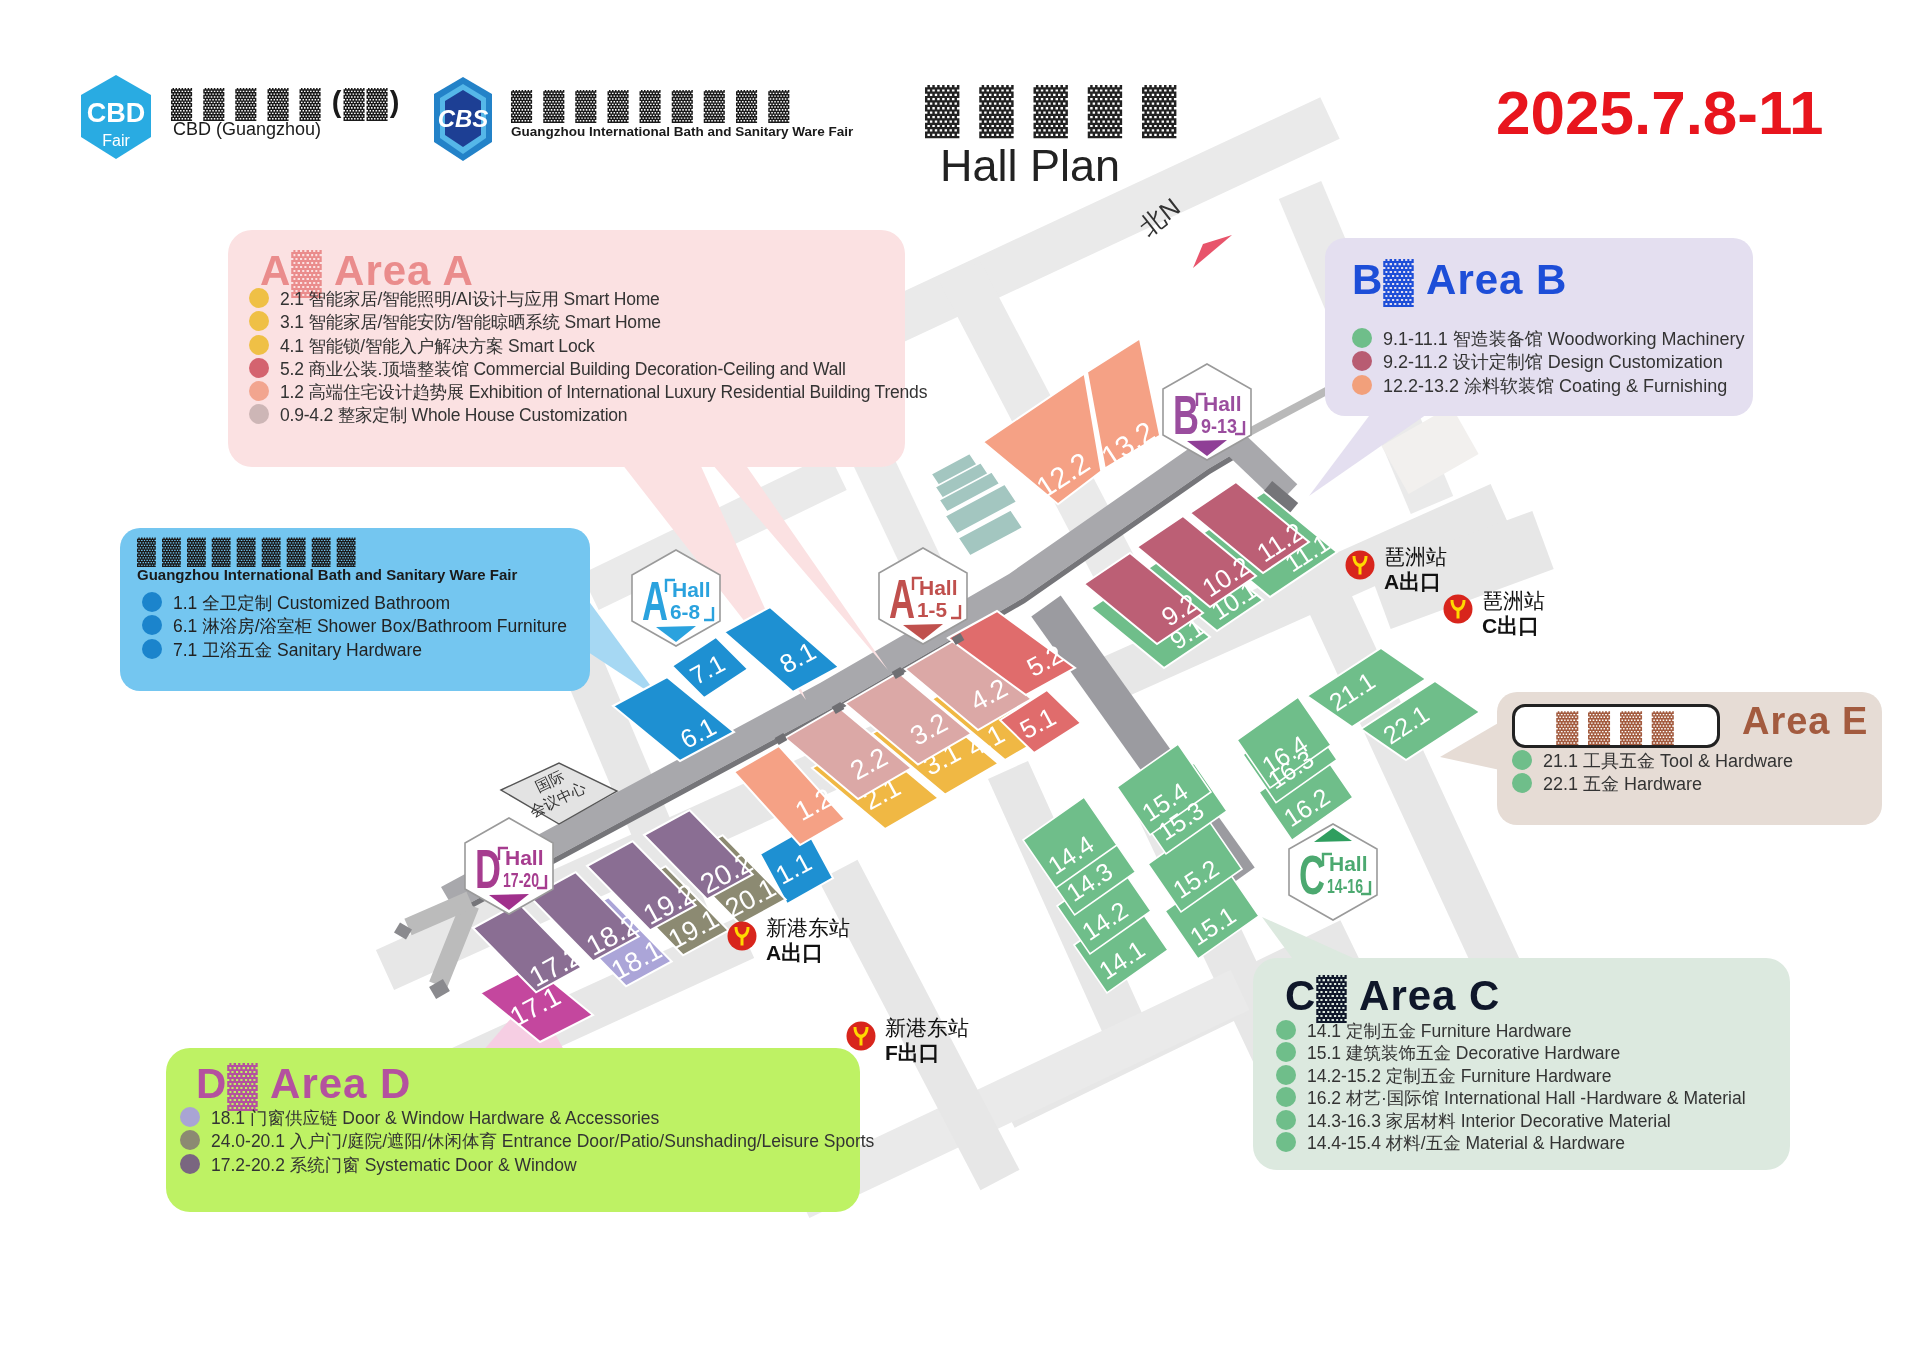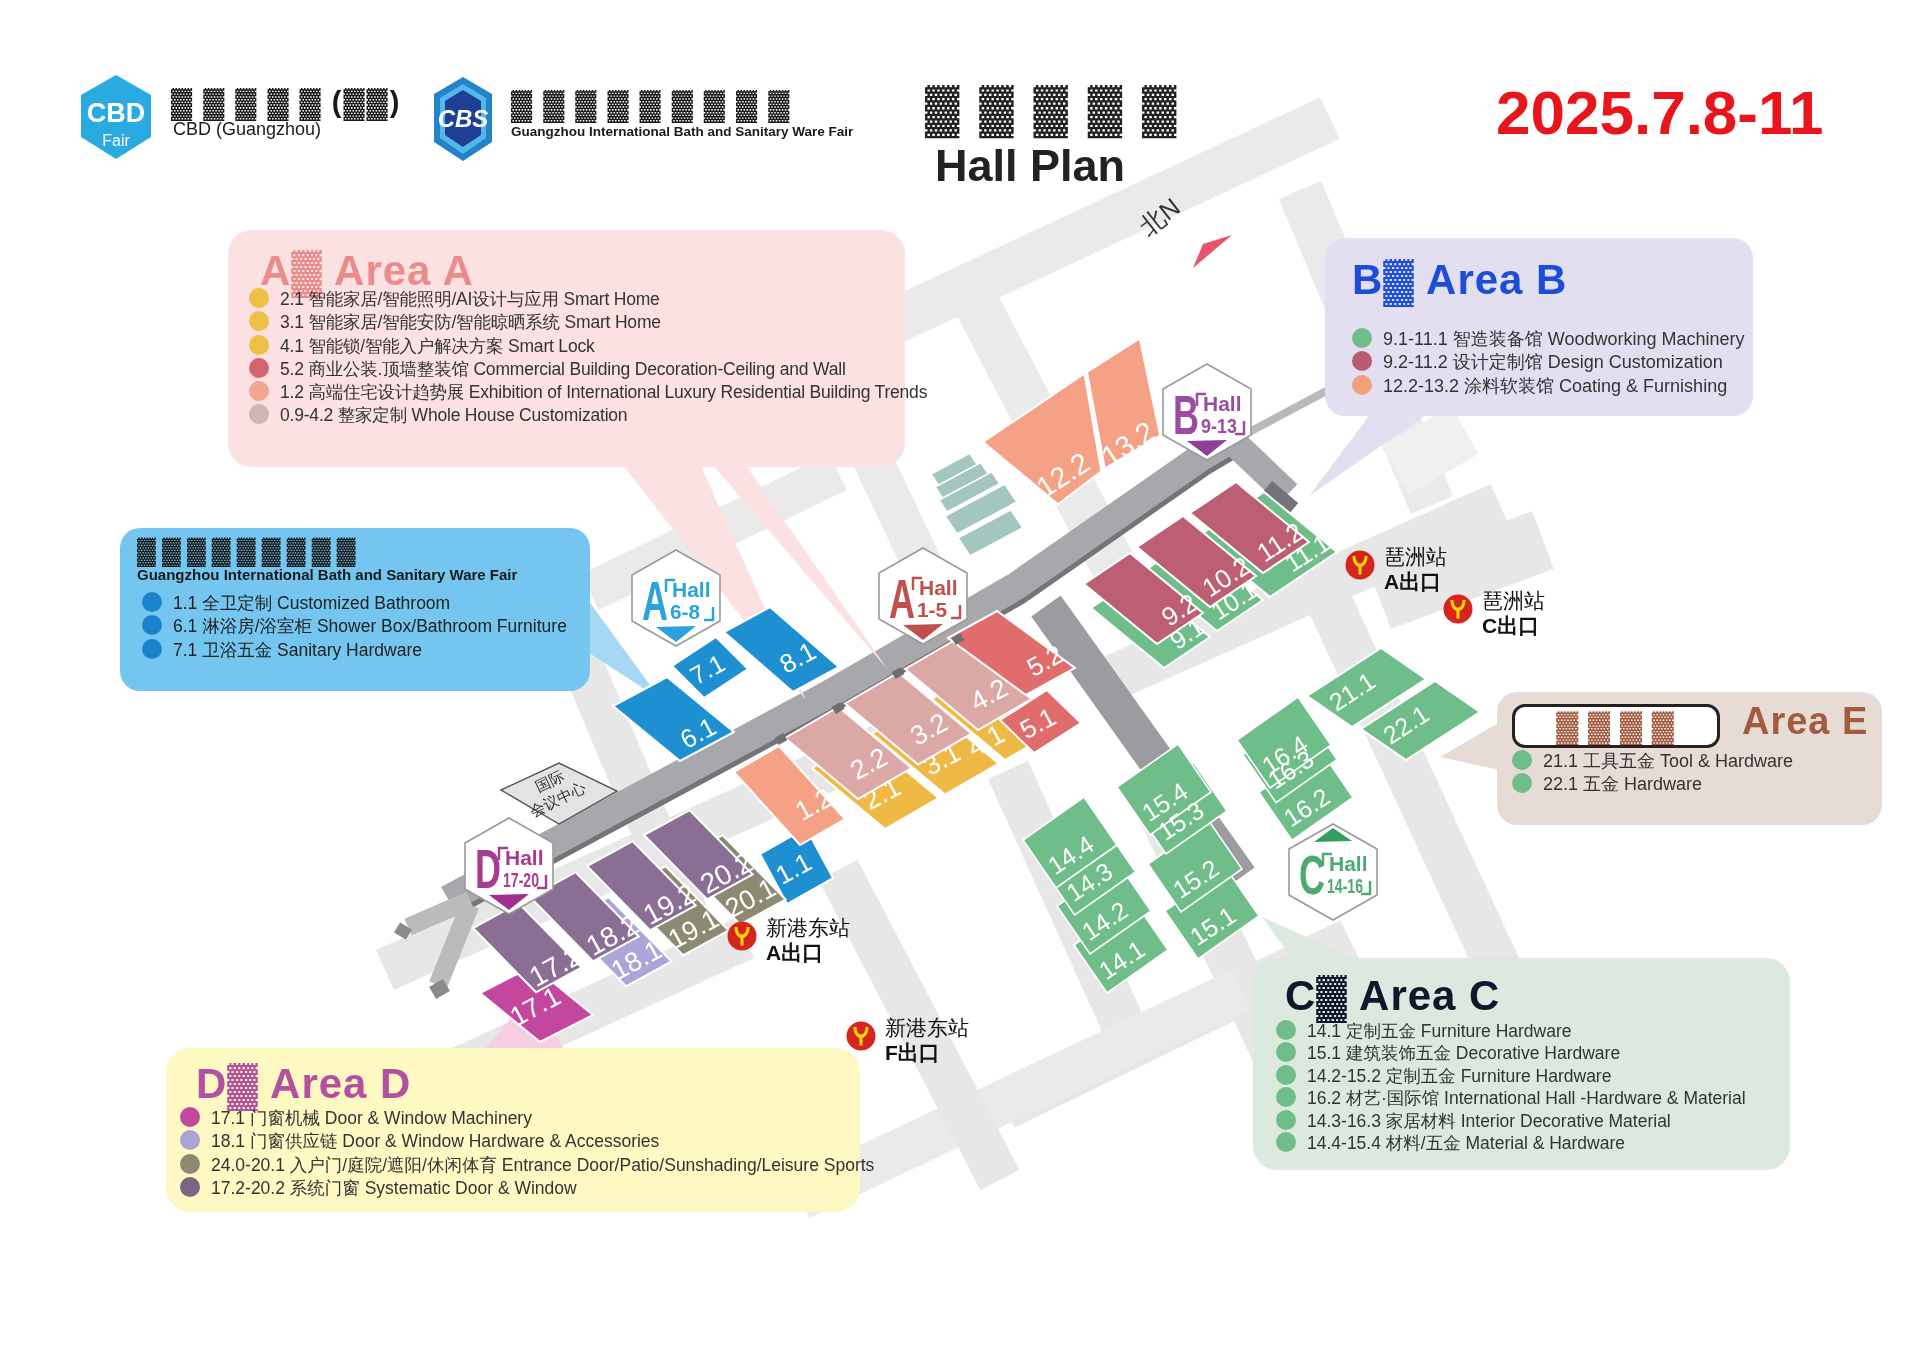--- a/index.html
+++ b/index.html
@@ -407,21 +407,21 @@
       <polygon points="33,1 62,18 62,66 33,85 4,66 4,18" fill="#2382C8"></polygon>
 <polygon points="33,8 56,22 56,62 33,78 10,62 10,22" fill="#55B7E8"></polygon>
 <polygon points="33,14 51,25 51,59 33,71 15,59 15,25" fill="#1D3F94"></polygon>
 <text x="33" y="51" text-anchor="middle" font-size="24" font-weight="bold" fill="#fff" font-style="italic">CBS</text>
     </svg></div>
 
 <div style="position:absolute;left:511px;top:88px;font-size:29px;font-weight:bold;color:#1a1a1a;letter-spacing:11px">▓▓▓▓▓▓▓▓▓</div>
 <div style="position:absolute;left:511px;top:124px;font-size:13.5px;font-weight:bold;color:#1a1a1a">Guangzhou International Bath and Sanitary Ware Fair</div>
 
 <div style="position:absolute;left:905px;top:80px;width:250px;text-align:center;font-size:47px;font-weight:bold;color:#222;letter-spacing:20px;text-indent:20px">▓▓▓▓▓</div>
-<div style="position:absolute;left:905px;top:140px;width:250px;text-align:center;font-size:45px;font-weight:bold;color:#222">Hall Plan</div>
+<div style="position:absolute;left:905px;top:140px;width:250px;text-align:center;font-size:45px;font-weight:normal;color:#222">Hall Plan</div>
 
 <div style="position:absolute;left:1496px;top:77px;font-size:62px;font-weight:bold;color:#E8151D">2025.7.8-11</div>
 
 <div class="box" style="left:228px;top:230px;width:677px;height:237px;background:#FBE1E2">
 <div class="bt" style="position:absolute;left:32px;top:17px;color:#EA8C8C">A▓ Area A</div>
 <div class="items" style="position:absolute;left:21px;top:58px">
 <div style="height:23.3px;line-height:23.3px;white-space:nowrap;font-size:17.5px;letter-spacing:-0.2px"><span style="display:inline-block;width:20px;height:20px;border-radius:50%;background:#EFC046;margin-right:11px;vertical-align:-3px"></span><span>2.1 智能家居/智能照明/AI设计与应用 Smart Home</span></div>
 <div style="height:23.3px;line-height:23.3px;white-space:nowrap;font-size:17.5px;letter-spacing:-0.2px"><span style="display:inline-block;width:20px;height:20px;border-radius:50%;background:#EFC046;margin-right:11px;vertical-align:-3px"></span><span>3.1 智能家居/智能安防/智能晾晒系统 Smart Home</span></div>
 <div style="height:23.3px;line-height:23.3px;white-space:nowrap;font-size:17.5px;letter-spacing:-0.2px"><span style="display:inline-block;width:20px;height:20px;border-radius:50%;background:#EFC046;margin-right:11px;vertical-align:-3px"></span><span>4.1 智能锁/智能入户解决方案 Smart Lock</span></div>
 <div style="height:23.3px;line-height:23.3px;white-space:nowrap;font-size:17.5px;letter-spacing:-0.2px"><span style="display:inline-block;width:20px;height:20px;border-radius:50%;background:#D4636F;margin-right:11px;vertical-align:-3px"></span><span>5.2 商业公装.顶墙整装馆 Commercial Building Decoration-Ceiling and Wall</span></div>
@@ -463,20 +463,19 @@
 <div class="items" style="position:absolute;left:23px;top:62px">
 <div style="height:22.4px;line-height:22.4px;white-space:nowrap;font-size:17.5px"><span style="display:inline-block;width:20px;height:20px;border-radius:50%;background:#6FBE8A;margin-right:11px;vertical-align:-3px"></span><span>14.1 定制五金 Furniture Hardware</span></div>
 <div style="height:22.4px;line-height:22.4px;white-space:nowrap;font-size:17.5px"><span style="display:inline-block;width:20px;height:20px;border-radius:50%;background:#6FBE8A;margin-right:11px;vertical-align:-3px"></span><span>15.1 建筑装饰五金 Decorative Hardware</span></div>
 <div style="height:22.4px;line-height:22.4px;white-space:nowrap;font-size:17.5px"><span style="display:inline-block;width:20px;height:20px;border-radius:50%;background:#6FBE8A;margin-right:11px;vertical-align:-3px"></span><span>14.2-15.2 定制五金 Furniture Hardware</span></div>
 <div style="height:22.4px;line-height:22.4px;white-space:nowrap;font-size:17.5px"><span style="display:inline-block;width:20px;height:20px;border-radius:50%;background:#6FBE8A;margin-right:11px;vertical-align:-3px"></span><span>16.2 材艺·国际馆 International Hall -Hardware &amp; Material</span></div>
 <div style="height:22.4px;line-height:22.4px;white-space:nowrap;font-size:17.5px"><span style="display:inline-block;width:20px;height:20px;border-radius:50%;background:#6FBE8A;margin-right:11px;vertical-align:-3px"></span><span>14.3-16.3 家居材料 Interior Decorative Material</span></div>
 <div style="height:22.4px;line-height:22.4px;white-space:nowrap;font-size:17.5px"><span style="display:inline-block;width:20px;height:20px;border-radius:50%;background:#6FBE8A;margin-right:11px;vertical-align:-3px"></span><span>14.4-15.4 材料/五金 Material &amp; Hardware</span></div>
 </div>
   </div>
 
-<div class="box" style="left:166px;top:1048px;width:694px;height:164px;background:#fef9c3">
+<div class="box" style="left:166px;top:1048px;width:694px;height:164px;background:#bef264">
 <div class="bt" style="position:absolute;left:30px;top:12px;color:#B4519F">D▓ Area D</div>
 <div class="items" style="position:absolute;left:14px;top:59px">
-<div style="height:23.3px;line-height:23.3px;white-space:nowrap;font-size:17.5px"><span style="display:inline-block;width:20px;height:20px;border-radius:50%;background:#C4479E;margin-right:11px;vertical-align:-3px"></span><span>17.1 门窗机械  Door &amp; Window Machinery</span></div>
 <div style="height:23.3px;line-height:23.3px;white-space:nowrap;font-size:17.5px"><span style="display:inline-block;width:20px;height:20px;border-radius:50%;background:#A9A4D4;margin-right:11px;vertical-align:-3px"></span><span>18.1 门窗供应链  Door &amp; Window Hardware &amp; Accessories</span></div>
 <div style="height:23.3px;line-height:23.3px;white-space:nowrap;font-size:17.5px"><span style="display:inline-block;width:20px;height:20px;border-radius:50%;background:#8C8A72;margin-right:11px;vertical-align:-3px"></span><span>24.0-20.1 入户门/庭院/遮阳/休闲体育 Entrance Door/Patio/Sunshading/Leisure Sports</span></div>
 <div style="height:23.3px;line-height:23.3px;white-space:nowrap;font-size:17.5px"><span style="display:inline-block;width:20px;height:20px;border-radius:50%;background:#7A6680;margin-right:11px;vertical-align:-3px"></span><span>17.2-20.2 系统门窗 Systematic Door &amp; Window</span></div>
 </div>
   </div>
 </body></html>

